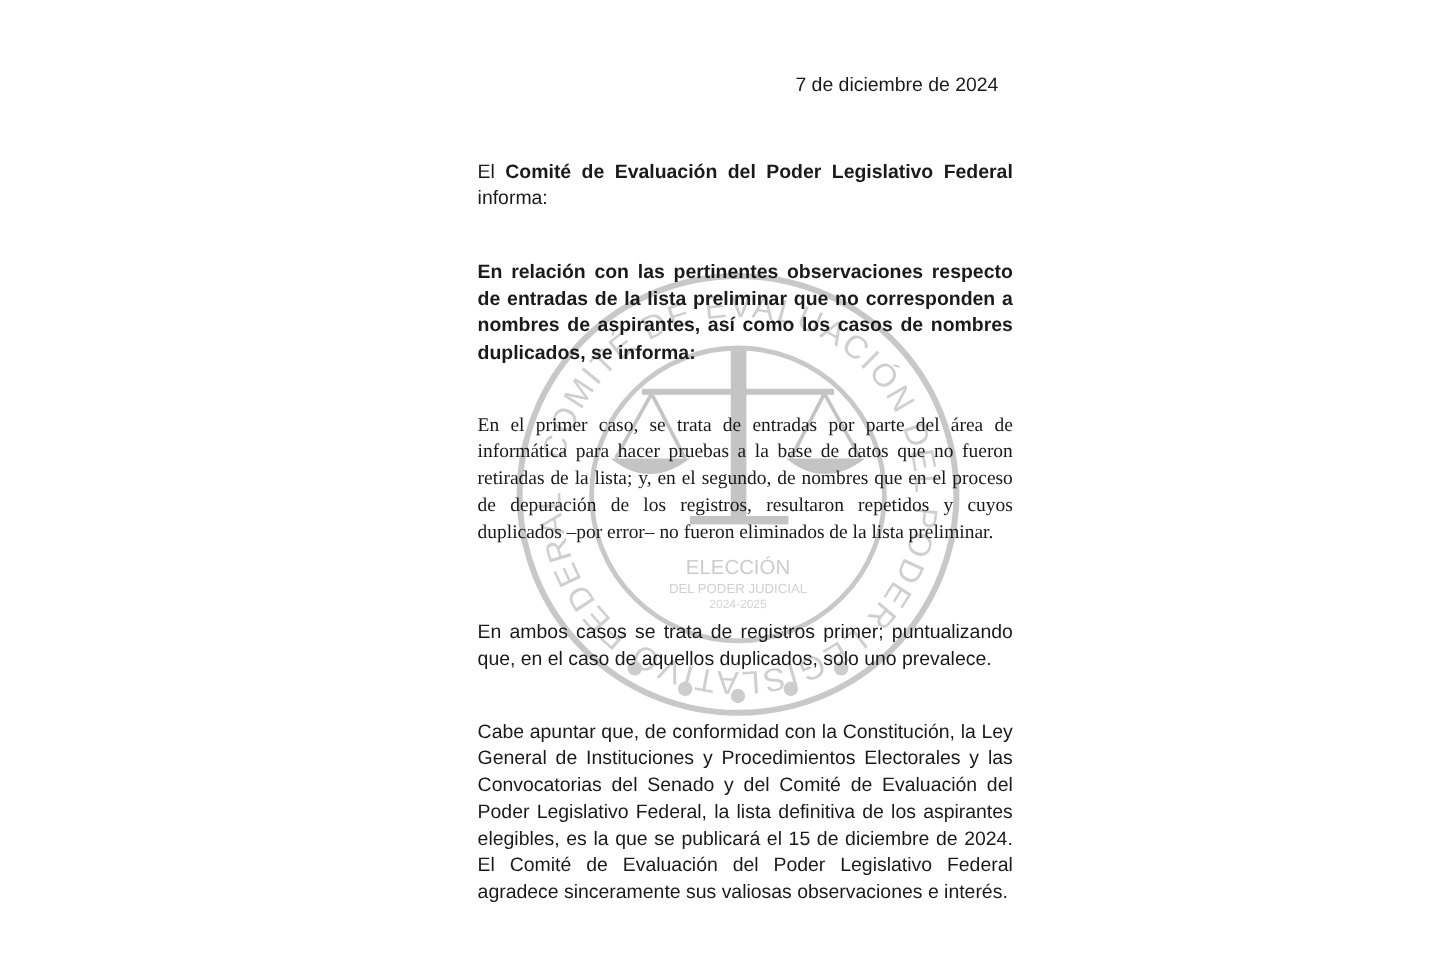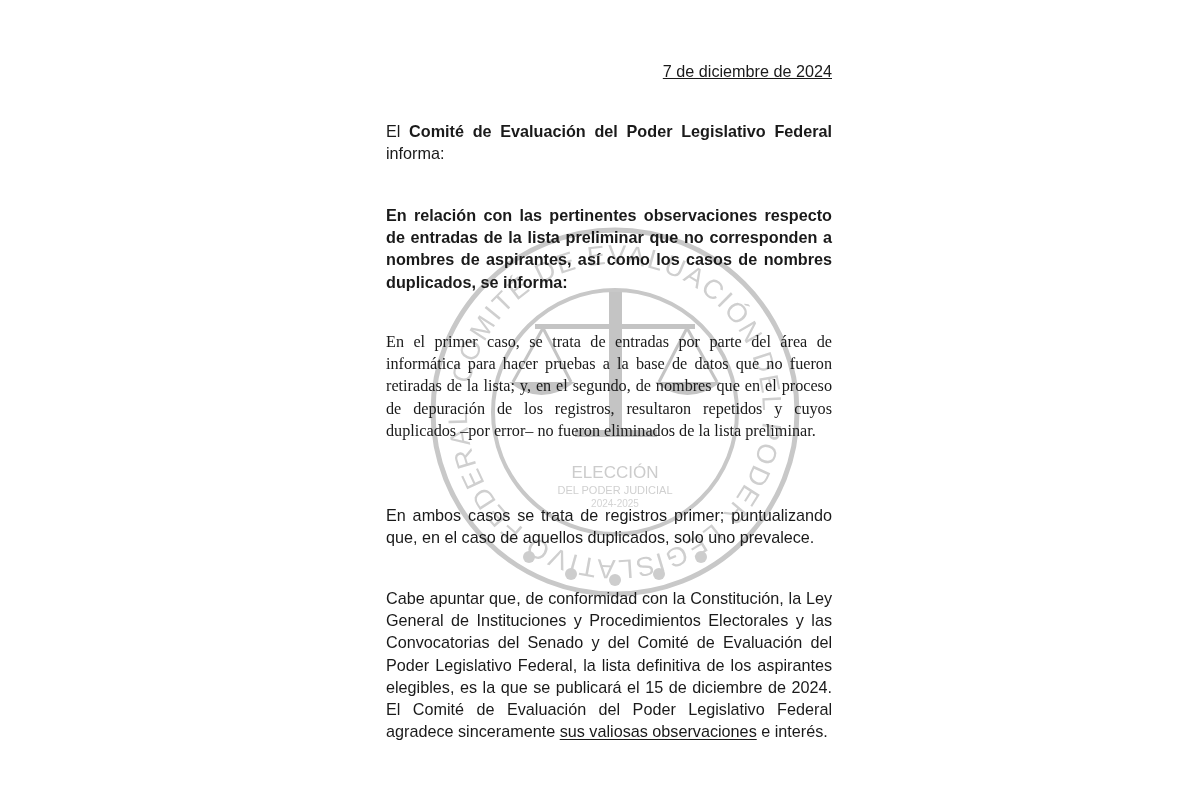--- a/index.html
+++ b/index.html
@@ -37,37 +37,36 @@
       z-index: 1;
       font-size: 16.2px;
       line-height: 22.2px;
     }
     .date {
       position: absolute;
       top: 60px;
       right: 0;
       white-space: nowrap;
       text-align: center;
-      text-decoration: underline;
     }
     .para {
       position: absolute;
       left: 0;
       width: 446px;
-      margin: 0;
+      margin: 12px;
       text-align: justify;
       text-align-last: left;
     }
     .p-intro   { top: 120px; }
     .p-one     { top: 204px; font-weight: bold; }
     .p-two     { top: 331px; font-family: Liberation Serif, serif; }
     .p-three   { top: 504px; }
     .p-four    { top: 587px; }
     b { font-weight: bold; }
-    .underline { text-decoration: underline; text-underline-offset: 2px; }
+    .underline { text-underline-offset: 2px; }
   </style>
 </head>
 <body>
 
 <div class="page">
 
   <svg class="watermark" viewBox="0 0 380 380" xmlns="http://www.w3.org/2000/svg">
     <defs>
       <path id="ringPath" d="M 190,190 m -148,0 a 148,148 0 1,1 296,0 a 148,148 0 1,1 -296,0"></path>
     </defs>

